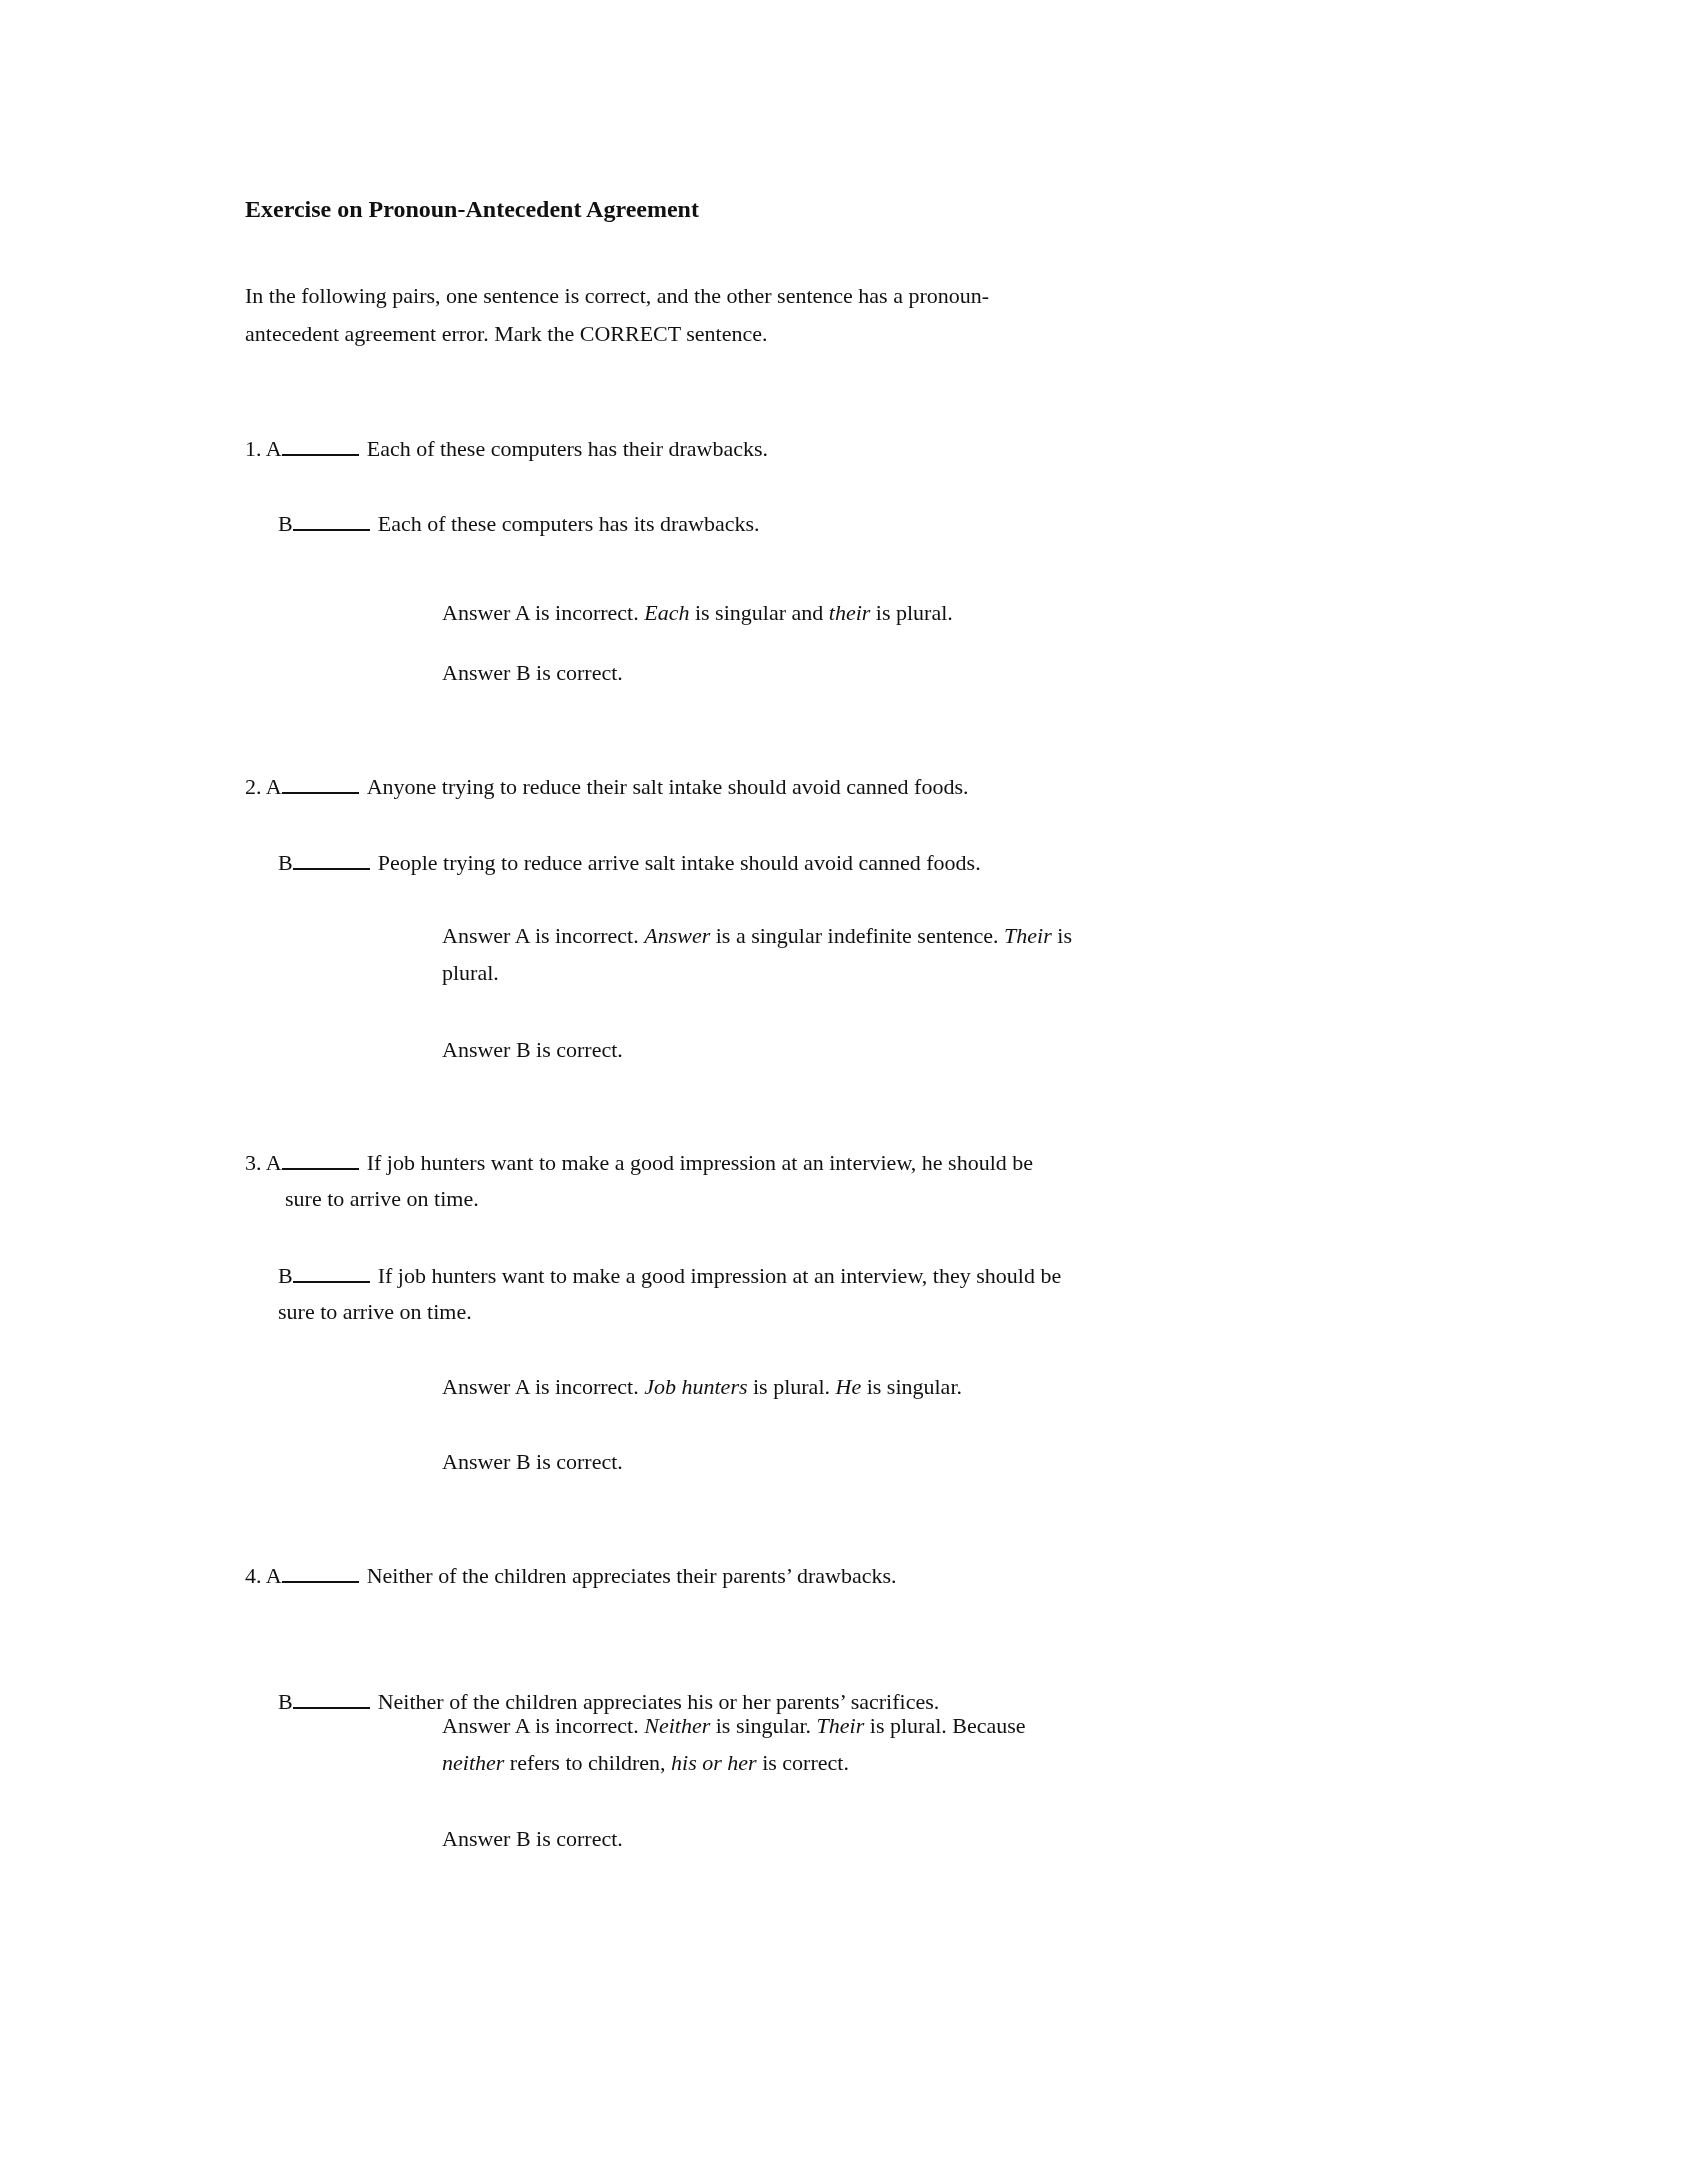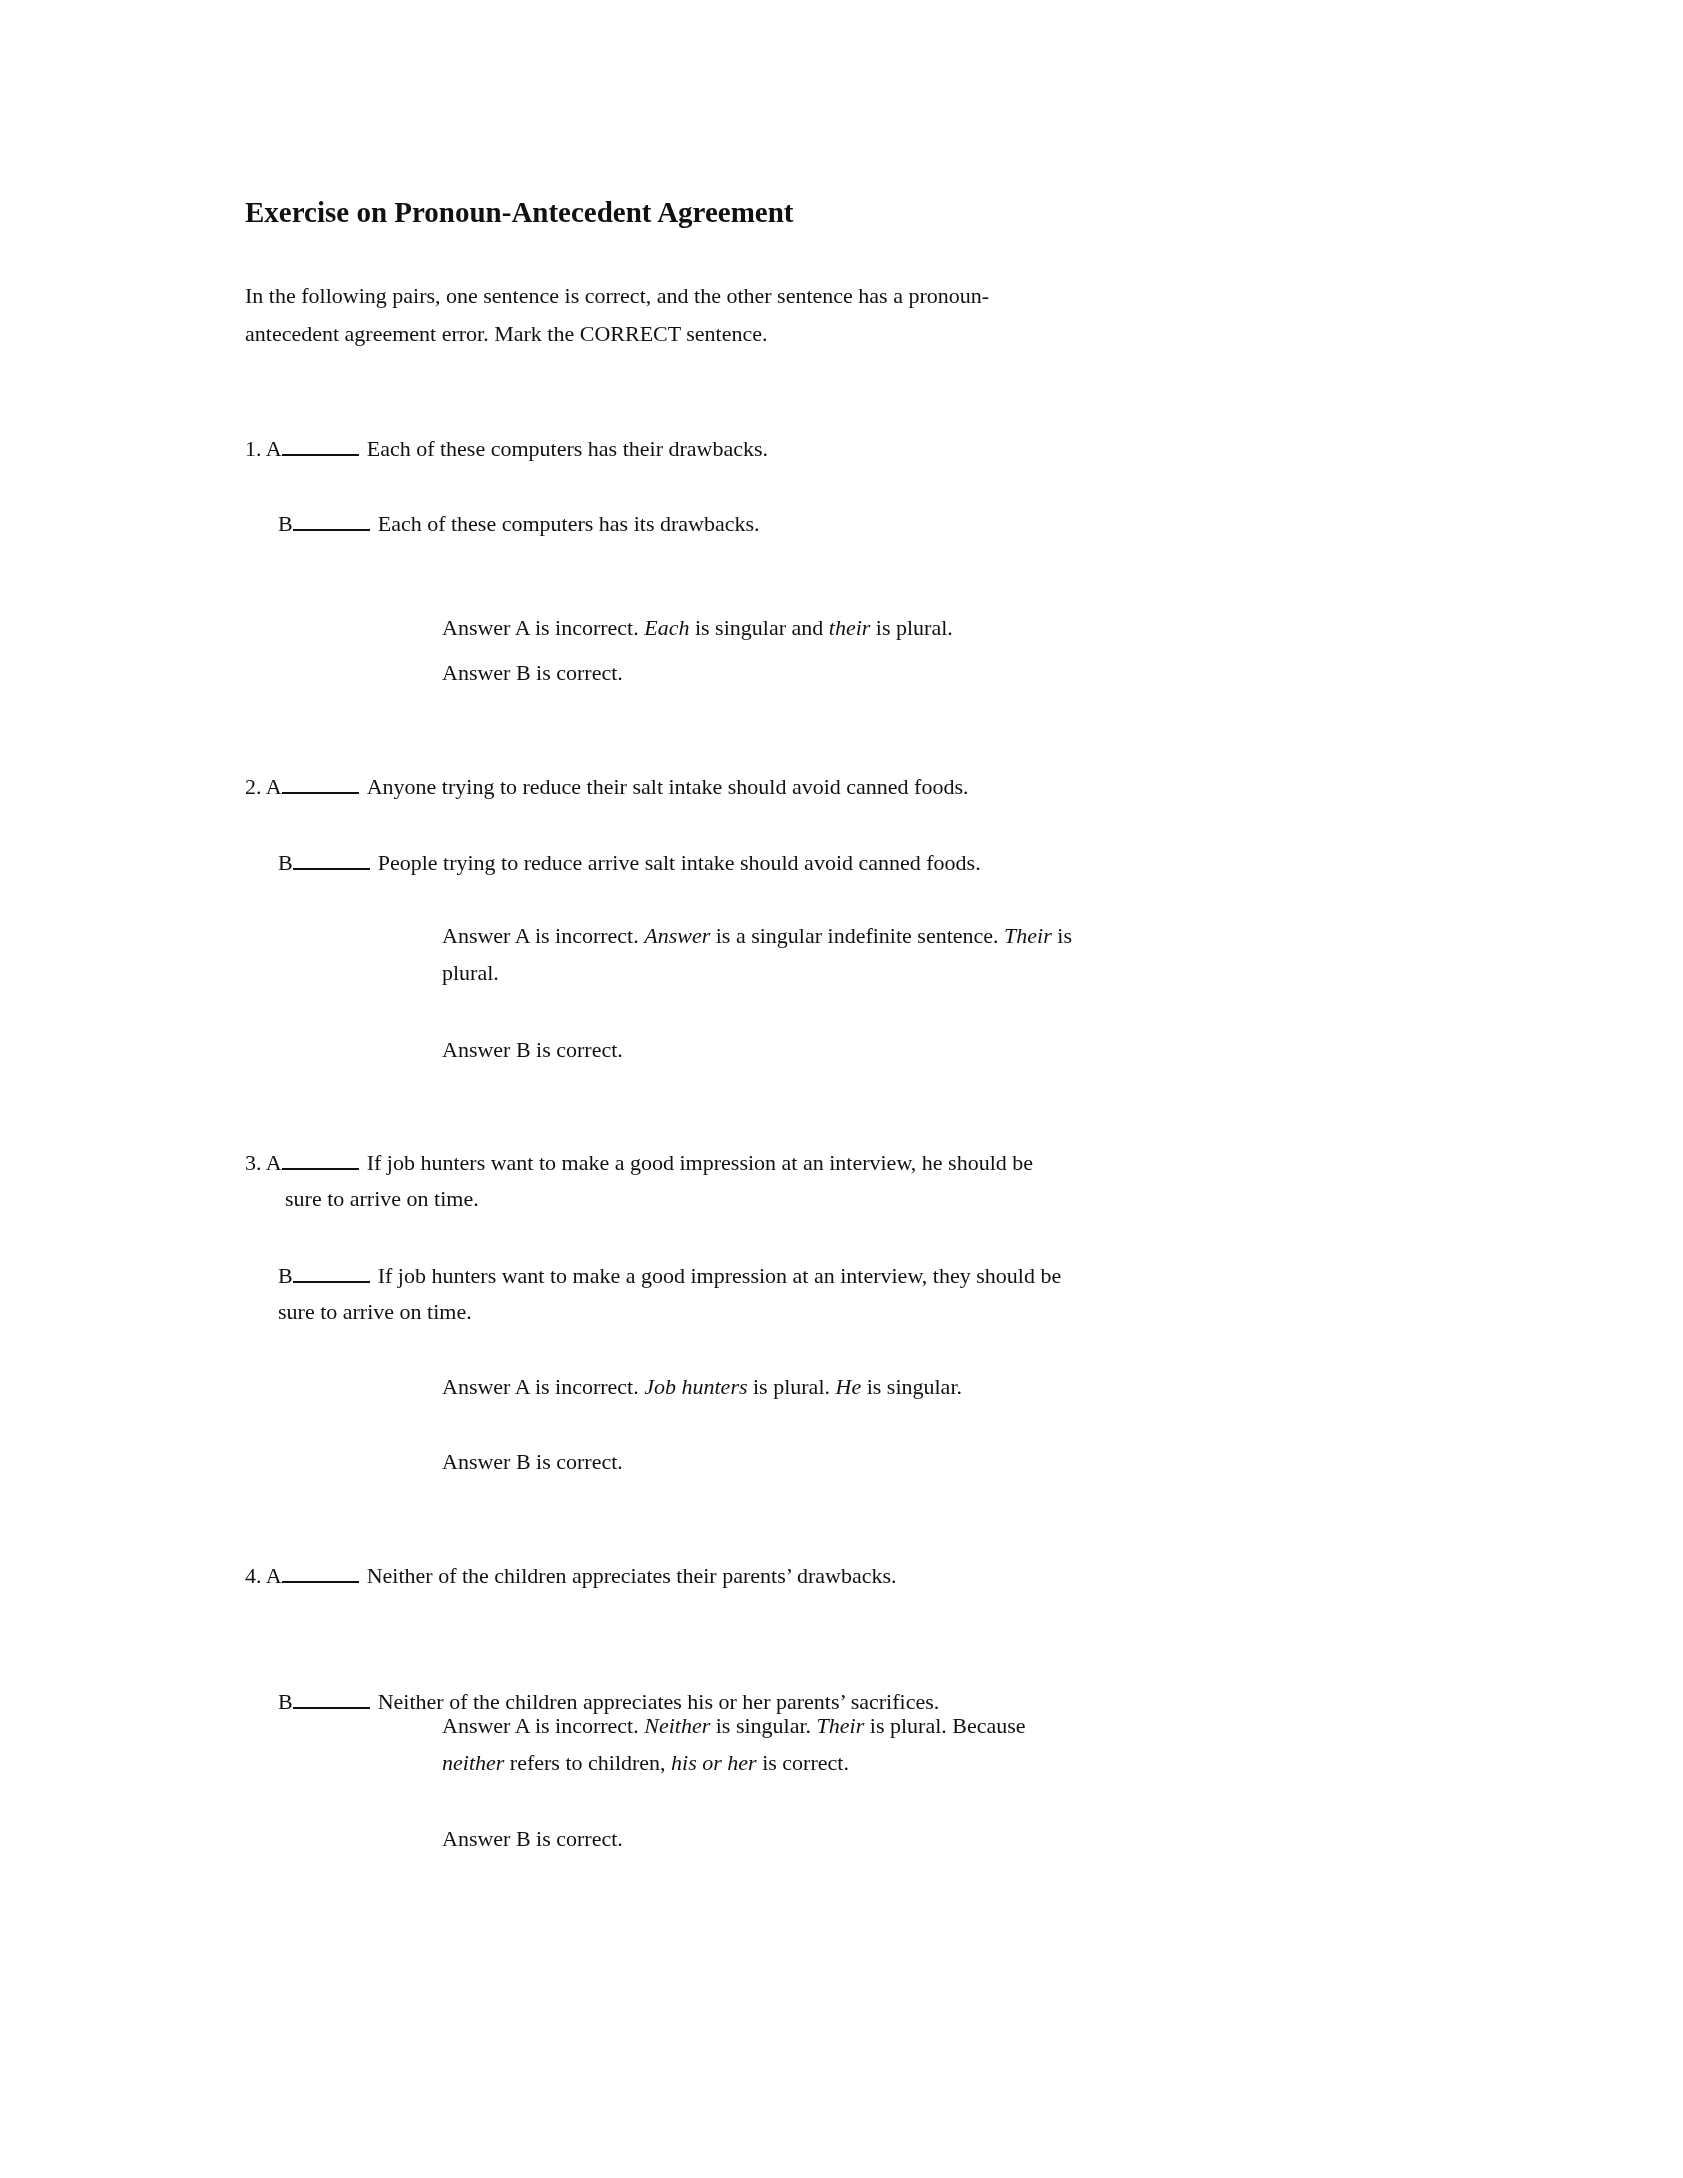--- a/index.html
+++ b/index.html
@@ -1,35 +1,35 @@
 <!DOCTYPE html>
 <html><head>
 <meta charset="utf-8">
 <style>
   html, body { margin:0; padding:0; background:#fff; }
   body { width:1683px; height:2178px; position:relative; font-family:"Liberation Serif", "DejaVu Serif", serif; color:#111; }
   .line { position:absolute; font-size:22px; line-height:38px; white-space:nowrap; }
-  .title { position:absolute; left:245px; top:196px; font-size:29px; font-weight:bold; white-space:nowrap; }
+  .title { position:absolute; left:245px; top:196px; font-size:24px; font-weight:bold; white-space:nowrap; }
   .blank { display:inline-block; width:77px; border-bottom:2px solid #111; height:26px; vertical-align:baseline; margin-right:8px; }
   i { font-style:italic; }
 </style>
 </head>
 <body>
 
 <div class="title">Exercise on Pronoun-Antecedent Agreement</div>
 <div class="line" style="left:245px;top:277px">In the following pairs, one sentence is correct, and the other sentence has a pronoun-</div>
 <div class="line" style="left:245px;top:315px">antecedent agreement error.  Mark the CORRECT sentence.</div>
 
 <div class="line" style="left:245px;top:428px">
   <span>1.</span> <span>A</span><span class="blank"></span><span>Each of these computers has their drawbacks.</span>
 </div>
 <div class="line" style="left:278px;top:503px">
   <span>B</span><span class="blank"></span><span>Each of these computers has its drawbacks.</span>
 </div>
-<div class="line expl" style="left:442px;top:609px"><span>Answer A is incorrect.  </span><i>Each</i><span> is singular and </span><i>their</i><span> is plural.</span></div>
+<div class="line expl" style="left:442px;top:594px"><span>Answer A is incorrect.  </span><i>Each</i><span> is singular and </span><i>their</i><span> is plural.</span></div>
 <div class="line" style="left:442px;top:654px">Answer B is correct.</div>
 
 <div class="line" style="left:245px;top:766px">
   <span>2.</span> <span>A</span><span class="blank"></span><span>Anyone trying to reduce their salt intake should avoid canned foods.</span>
 </div>
 <div class="line" style="left:278px;top:842px">
   <span>B</span><span class="blank"></span><span>People trying to reduce arrive salt intake should avoid canned foods.</span>
 </div>
 <div class="line expl" style="left:442px;top:917px"><span>Answer A is incorrect.  </span><i>Answer</i><span> is a singular indefinite sentence.  </span><i>Their</i><span> is</span></div>
 <div class="line expl" style="left:442px;top:954px"><span>plural.</span></div>

